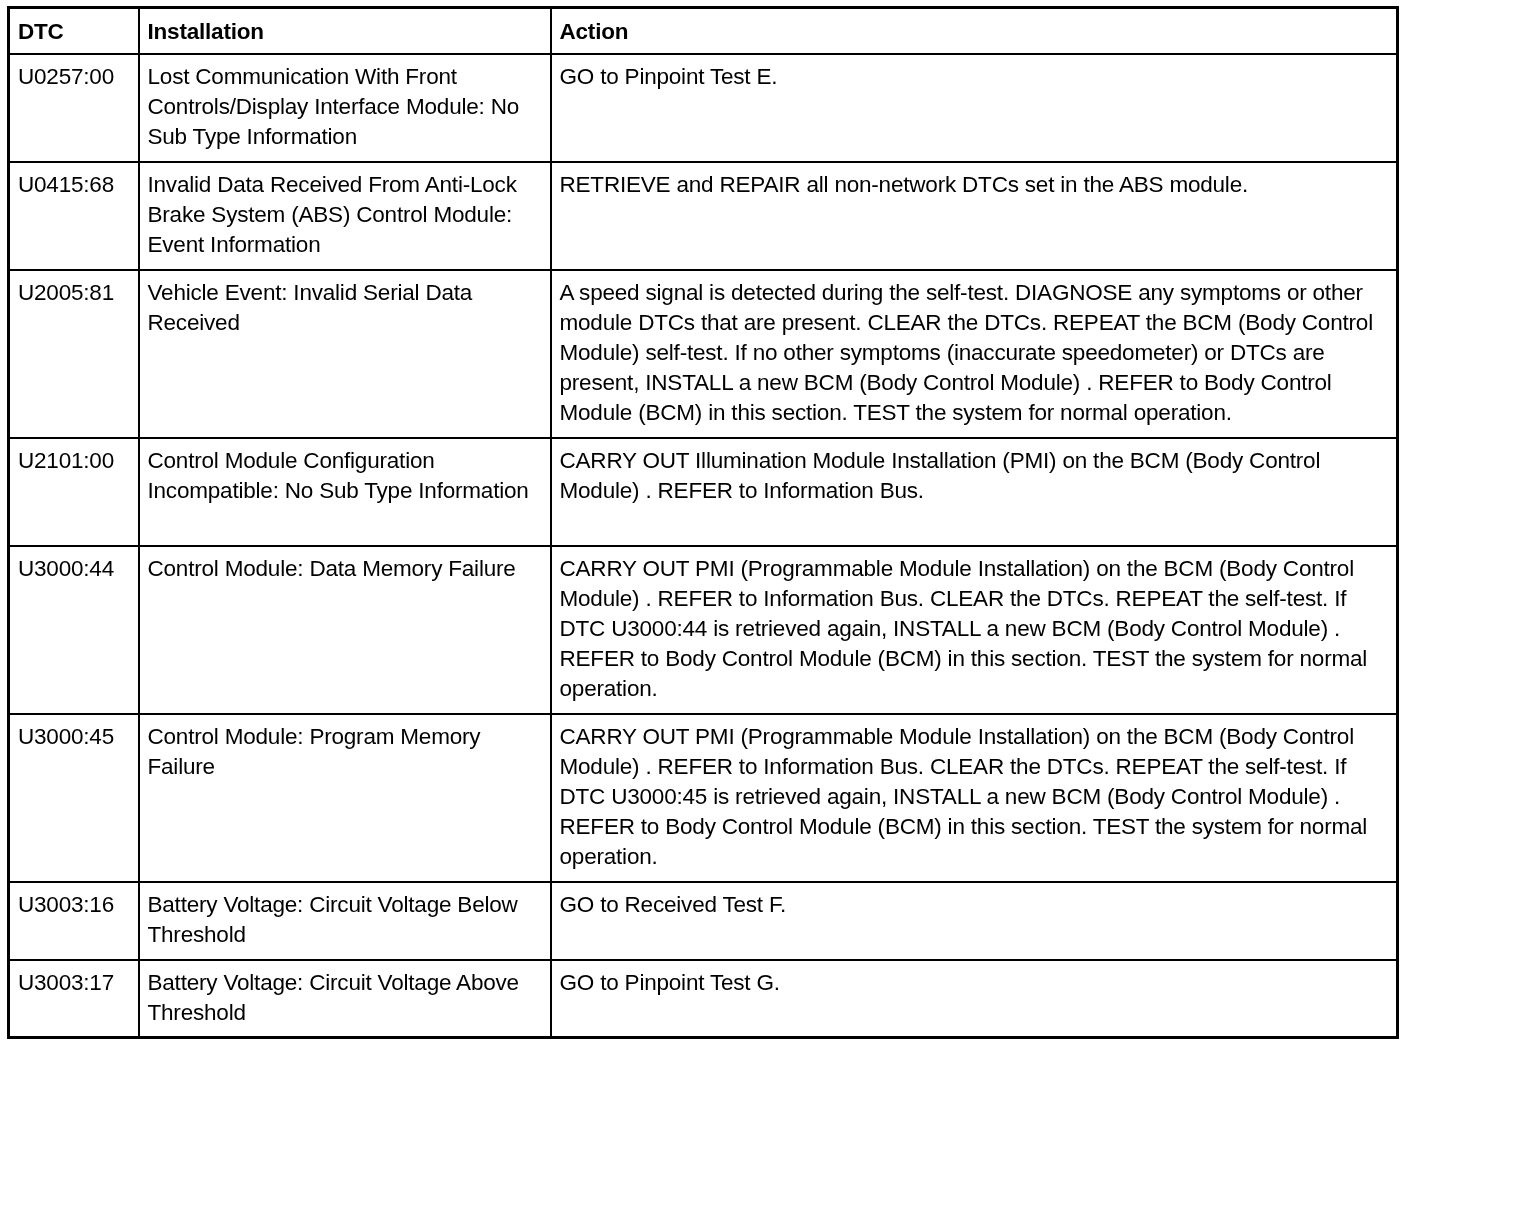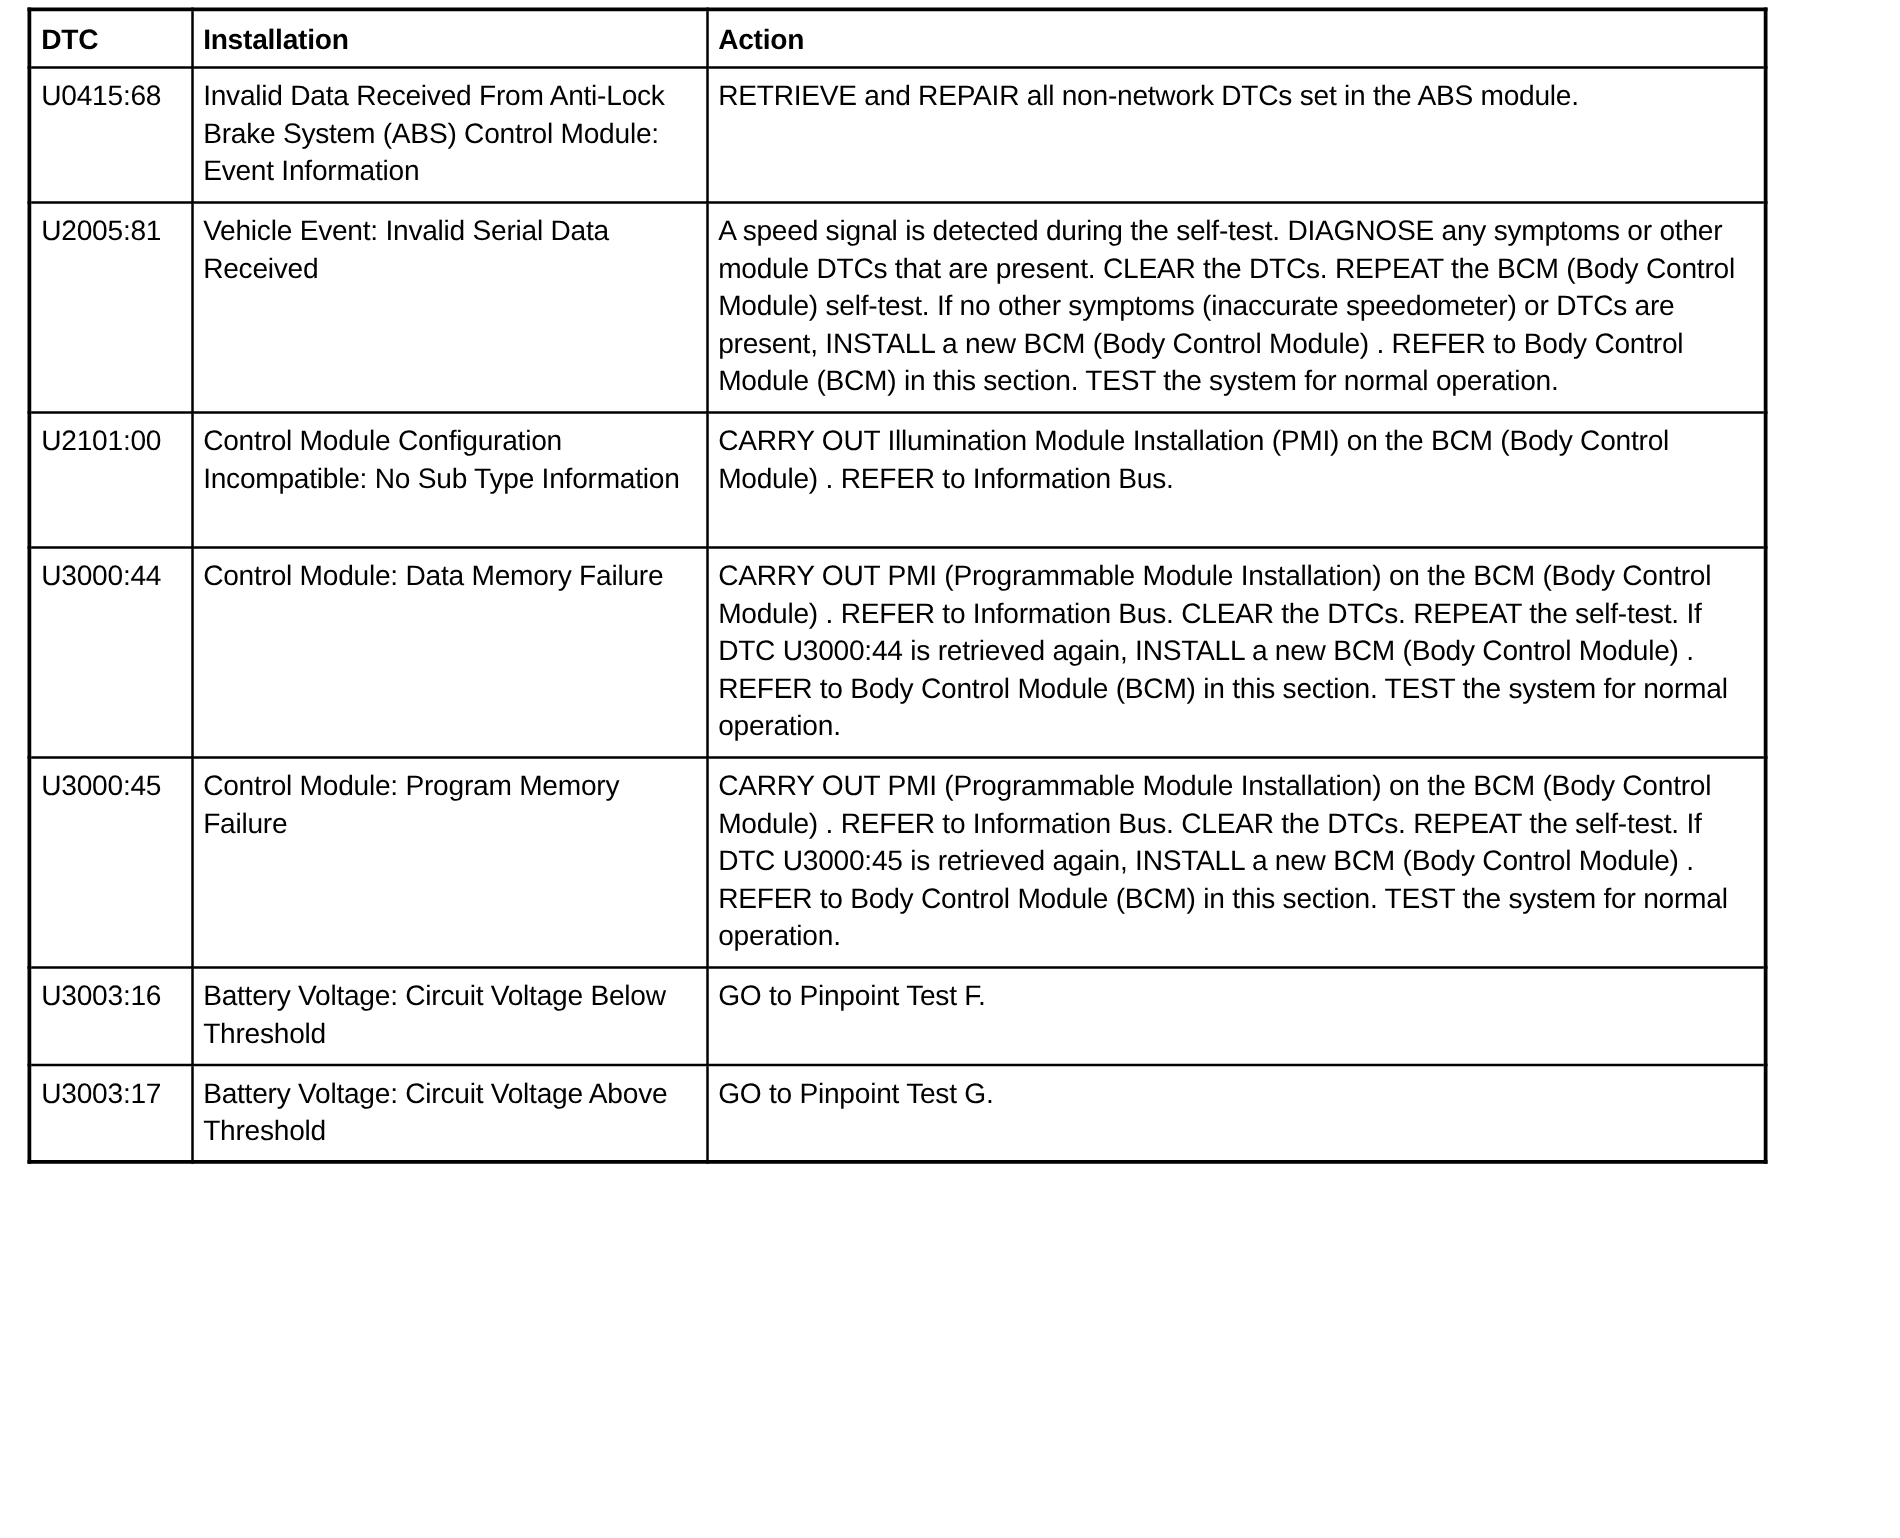--- a/index.html
+++ b/index.html
@@ -1,19 +1,19 @@
 <!DOCTYPE html>
 <html><head>
 <meta charset="utf-8">
 <style>
   html, body { margin: 0; padding: 0; background: #ffffff; }
   body { width: 1520px; height: 1230px; position: relative; overflow: hidden;
          font-family: "Liberation Sans", sans-serif; color: #000; }
   table.dtc {
-    position: absolute; left: 22px; top: 6px;
+    position: absolute; left: 7px; top: 6px;
     width: 1392px; border-collapse: collapse;
     border: 3px solid #000; table-layout: fixed;
   }
   table.dtc th, table.dtc td {
     border: 2px solid #000; vertical-align: top; text-align: left;
     padding: 7px 8px 6px 8px; font-size: 22.5px; line-height: 30px;
     font-weight: normal; letter-spacing: -0.2px;
   }
   table.dtc th { font-weight: bold; padding-top: 8px; padding-bottom: 6px; height: 30px; }
   col.c1 { width: 130px; }
@@ -31,20 +31,25 @@
     </colgroup>
   <thead>
     <tr>
       <th>DTC</th>
       <th>Installation</th>
       <th>Action</th>
     </tr>
   </thead>
   <tbody>
     <tr style="height:108px">
+      <td>U0257:00</td>
+      <td>Lost Communication With Front Controls/Display Interface Module: No Sub Type Information</td>
+      <td>GO to Pinpoint Test E.</td>
+    </tr>
+    <tr style="height:108px">
       <td>U0415:68</td>
       <td>Invalid Data Received From Anti-Lock Brake System (ABS) Control Module: Event Information</td>
       <td>RETRIEVE and REPAIR all non-network DTCs set in the ABS module.</td>
     </tr>
     <tr style="height:168px">
       <td>U2005:81</td>
       <td>Vehicle Event: Invalid Serial Data Received</td>
       <td>A speed signal is detected during the self-test. DIAGNOSE any symptoms or other module DTCs that are present. CLEAR the DTCs. REPEAT the BCM (Body Control Module) self-test. If no other symptoms (inaccurate speedometer) or DTCs are present, INSTALL a new BCM (Body Control Module) . REFER to Body Control Module (BCM) in this section. TEST the system for normal operation.</td>
     </tr>
     <tr style="height:108px">
@@ -58,21 +63,21 @@
       <td>CARRY OUT PMI (Programmable Module Installation) on the BCM (Body Control Module) . REFER to Information Bus. CLEAR the DTCs. REPEAT the self-test. If DTC U3000:44 is retrieved again, INSTALL a new BCM (Body Control Module) . REFER to Body Control Module (BCM) in this section. TEST the system for normal operation.</td>
     </tr>
     <tr style="height:168px">
       <td>U3000:45</td>
       <td>Control Module: Program Memory Failure</td>
       <td>CARRY OUT PMI (Programmable Module Installation) on the BCM (Body Control Module) . REFER to Information Bus. CLEAR the DTCs. REPEAT the self-test. If DTC U3000:45 is retrieved again, INSTALL a new BCM (Body Control Module) . REFER to Body Control Module (BCM) in this section. TEST the system for normal operation.</td>
     </tr>
     <tr style="height:78px">
       <td>U3003:16</td>
       <td>Battery Voltage: Circuit Voltage Below Threshold</td>
-      <td>GO to Pinpoint Test F.</td>
+      <td>GO to Received Test F.</td>
     </tr>
     <tr style="height:77px">
       <td>U3003:17</td>
       <td>Battery Voltage: Circuit Voltage Above Threshold</td>
       <td>GO to Pinpoint Test G.</td>
     </tr>
   </tbody>
 </table>
 
 </body></html>

